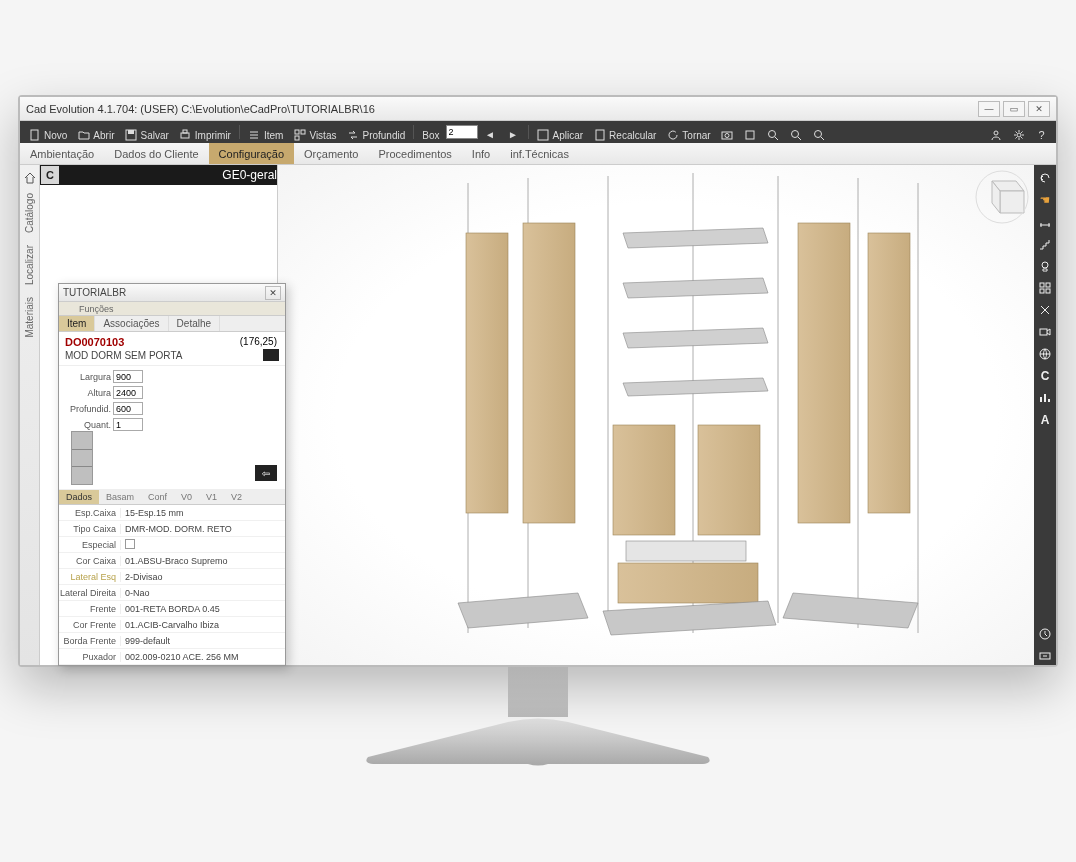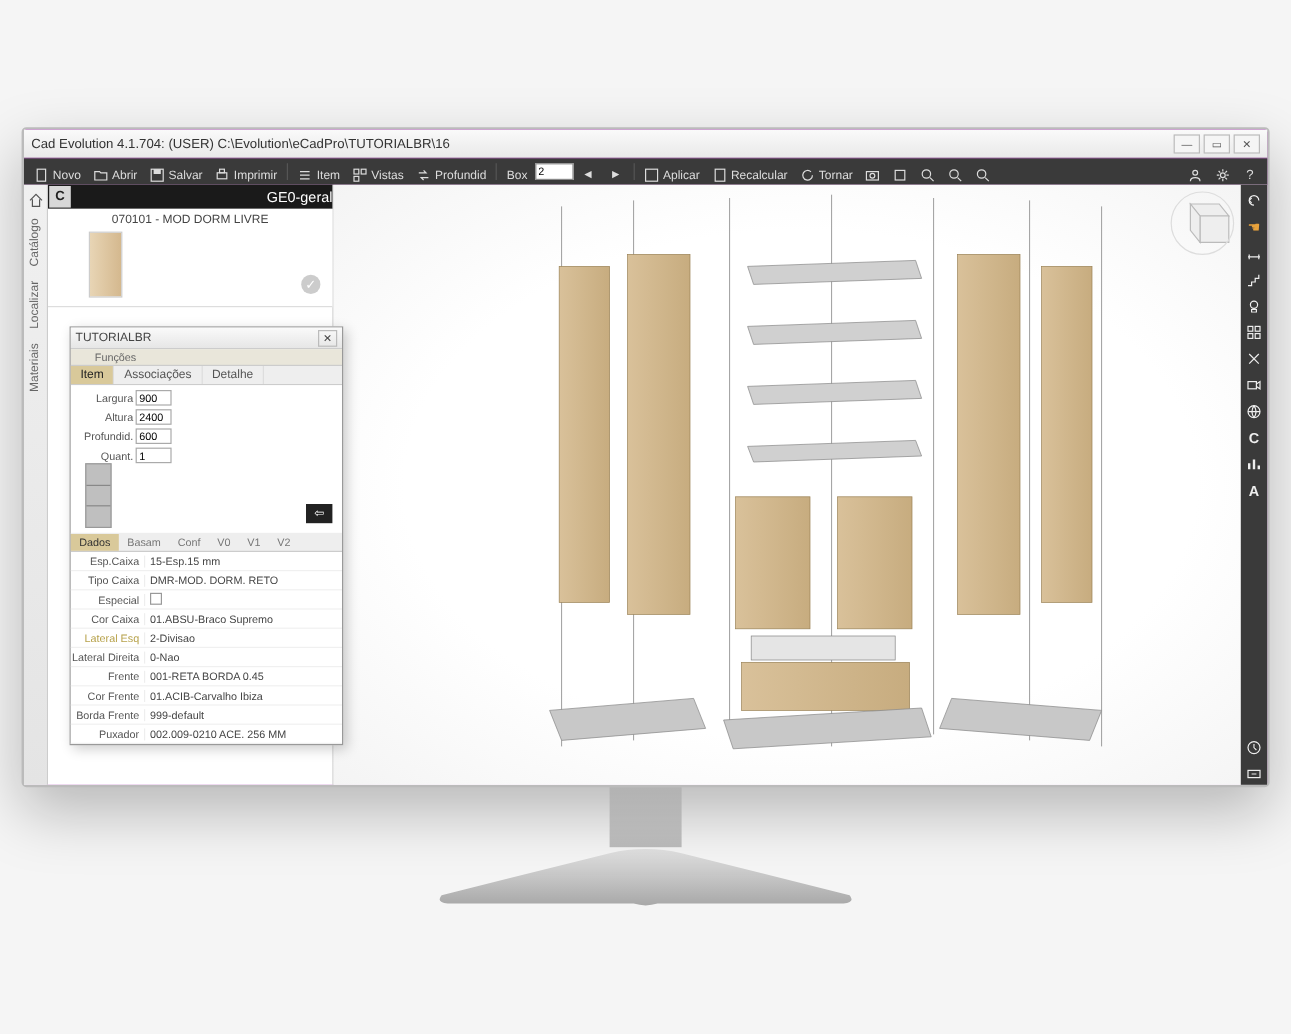--- a/index.html
+++ b/index.html
@@ -251,45 +251,47 @@
               <circle cx="6" cy="6" r="2" fill="none" stroke="#ddd"></circle>
               <path d="M6 1v2M6 9v2M1 6h2M9 6h2M2.5 2.5l1.4 1.4M8.1 8.1l1.4 1.4M2.5 9.5l1.4-1.4M8.1 3.9l1.4-1.4" stroke="#ddd"></path>
             </svg>
           </span>
         </div>
     <div class="tbtn">
           <span class="ic" style="color:#ddd;font-size:11px;">?</span>
         </div>
   </div>
 
+  <div class="menubar">
+    <div class="menu-item">Ambientação</div>
+    <div class="menu-item">Dados do Cliente</div>
+    <div class="menu-item active">Configuração</div>
+    <div class="menu-item">Orçamento</div>
+    <div class="menu-item">Procedimentos</div>
+    <div class="menu-item">Info</div>
+    <div class="menu-item">inf.Técnicas</div>
+  </div>
 
   <div class="workspace">
 
     <div class="side-tabs">
       <div class="side-tab home">
             <svg width="12" height="12" viewBox="0 0 12 12">
               <path d="M1 6l5-5 5 5M3 5v6h6V5" fill="none" stroke="#555"></path>
             </svg>
           </div>
       <div class="side-tab">Catálogo</div>
       <div class="side-tab">Localizar</div>
       <div class="side-tab">Materiais</div>
     </div>
 
     <div class="nav-panel">
       <div class="nav-header">
         <div class="cbadge">C</div>
         <div class="ttl">GE0-geral</div>
-      </div>
-      <div class="nav-list">
-        <div class="nav-item">
-          <div style="text-align:center;">070101 - MOD DORM LIVRE</div>
-          <span class="nav-thumb"></span>
-          <span class="nav-check">✓</span>
-        </div>
       </div>
     </div>
 
     <div class="viewport">
       <div class="furn">
         <svg viewBox="0 0 570 480">
           <defs>
             <linearGradient id="wood" x1="0" y1="0" x2="1" y2="0">
               <stop offset="0" stop-color="#d9c19a"></stop>
                   <stop offset="1" stop-color="#c7ac7f"></stop>
@@ -422,20 +424,26 @@
       <div class="prop-title">
         <span>TUTORIALBR</span>
         <span class="sp"></span>
         <span class="x">✕</span>
       </div>
       <div class="prop-sub">Funções</div>
       <div class="prop-tabs">
         <div class="prop-tab active">Item</div>
         <div class="prop-tab">Associações</div>
         <div class="prop-tab">Detalhe</div>
+      </div>
+      <div class="prop-head">
+        <div class="code">DO0070103</div>
+        <div class="dim">(176,25)</div>
+        <div class="name">MOD DORM SEM PORTA</div>
+        <div class="blackbtn"></div>
       </div>
       <div class="dim-block">
         <div class="dim-labels">
           <div class="dim-row">
                 <label>Largura</label>
                 <input value="900" style="">
               </div>
           <div class="dim-row">
                 <label>Altura</label>
                 <input value="2400" style="">

